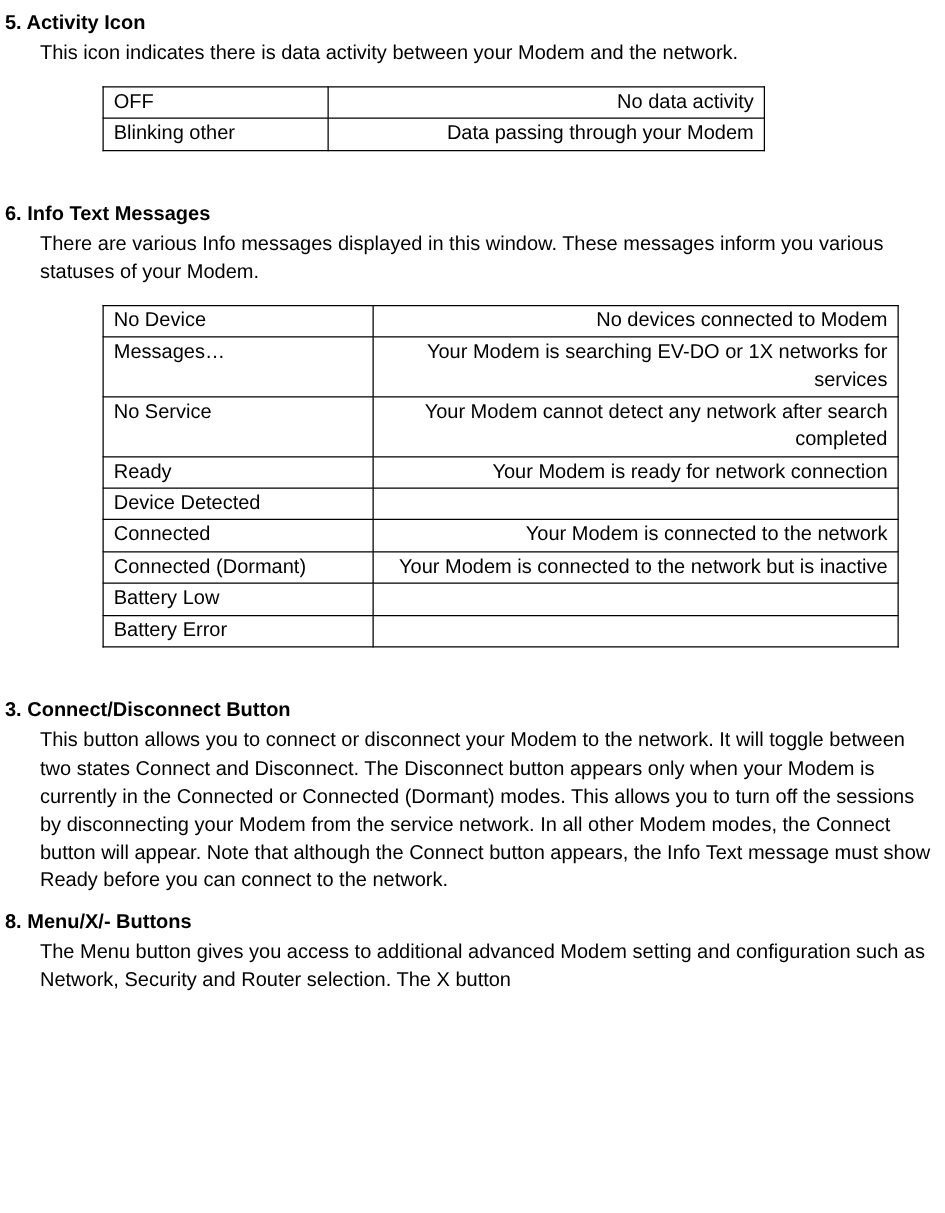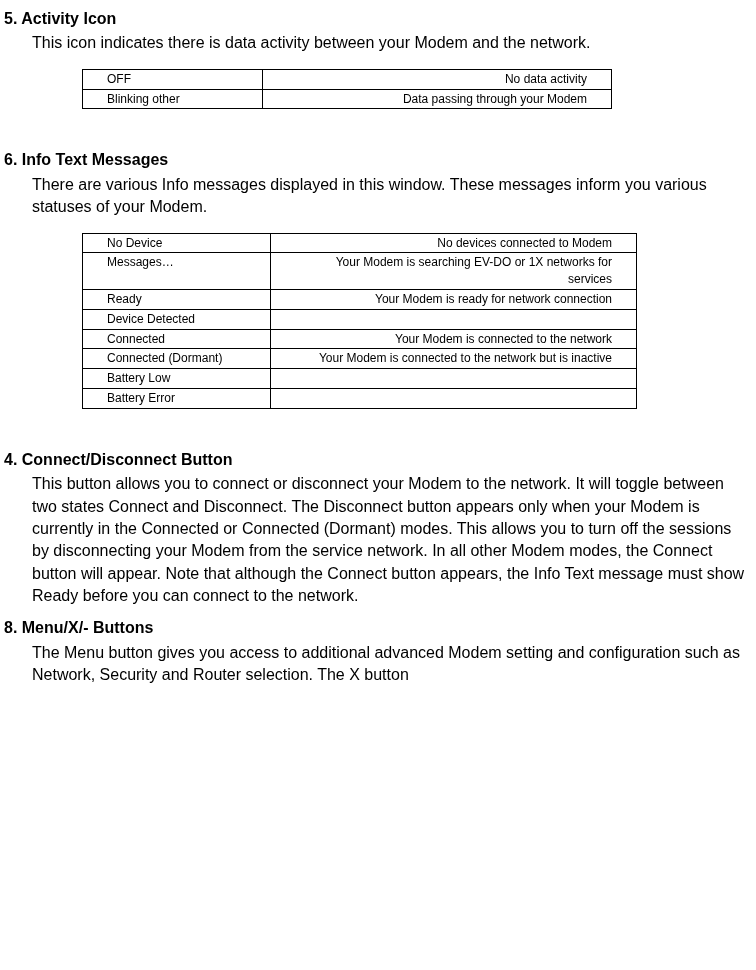--- a/index.html
+++ b/index.html
@@ -27,30 +27,30 @@
     .section-body {
       padding-left: 28px;
     }
     .section-text {
       margin-bottom: 12px;
     }
     table {
       border-collapse: collapse;
       margin-top: 14px;
       margin-left: 50px;
-      width: 555px;
+      width: 637px;
     }
     table.small {
       width: 530px;
     }
     td {
       border: 1px solid black;
-      padding: 1px 24px;
+      padding: 1px 8px;
       vertical-align: top;
-      font-size: 12px;
+      font-size: 16px;
     }
     td.col1 {
       width: 180px;
     }
     td.col2 {
       width: 350px;
       text-align: right;
     }
     .tight-heading {
       margin-top: 6px;
@@ -86,20 +86,24 @@
       <tbody>
           <tr>
         <td class="col1">No Device</td>
         <td class="col2">No devices connected to Modem</td>
       </tr>
       <tr>
         <td class="col1">Messages…</td>
         <td class="col2">Your Modem is searching EV-DO or 1X networks for services</td>
       </tr>
       <tr>
+        <td class="col1">No Service</td>
+        <td class="col2">Your Modem cannot detect any network after search completed</td>
+      </tr>
+      <tr>
         <td class="col1">Ready</td>
         <td class="col2">Your Modem is ready for network connection</td>
       </tr>
       <tr>
         <td class="col1">Device Detected</td>
         <td class="col2"></td>
       </tr>
       <tr>
         <td class="col1">Connected</td>
         <td class="col2">Your Modem is connected to the network</td>
@@ -115,21 +119,21 @@
       <tr>
         <td class="col1">Battery Error</td>
         <td class="col2"></td>
       </tr>
     </tbody>
       </table>
   </div>
 </div>
 
 <div class="section" style="margin-top:40px; margin-bottom:10px;">
-  <div class="section-heading">4. Connect/Disconnect Button</div>
+  <div class="section-heading">3. Connect/Disconnect Button</div>
   <div class="section-body">
     <div class="section-text" style="margin-bottom:6px;">This button allows you to connect or disconnect your Modem to the network. It will toggle between two states Connect and Disconnect. The Disconnect button appears only when your Modem is currently in the Connected or Connected (Dormant) modes. This allows you to turn off the sessions by disconnecting your Modem from the service network. In all other Modem modes, the Connect button will appear. Note that although the Connect button appears, the Info Text message must show Ready before you can connect to the network.</div>
   </div>
 </div>
 
 <div class="section" style="margin-bottom:0;">
   <div class="section-heading tight-heading">8. Menu/X/- Buttons</div>
   <div class="section-body">
     <div class="section-text" style="margin-bottom:0;">The Menu button gives you access to additional advanced Modem setting and configuration such as Network, Security and Router selection. The X button</div>
   </div>

